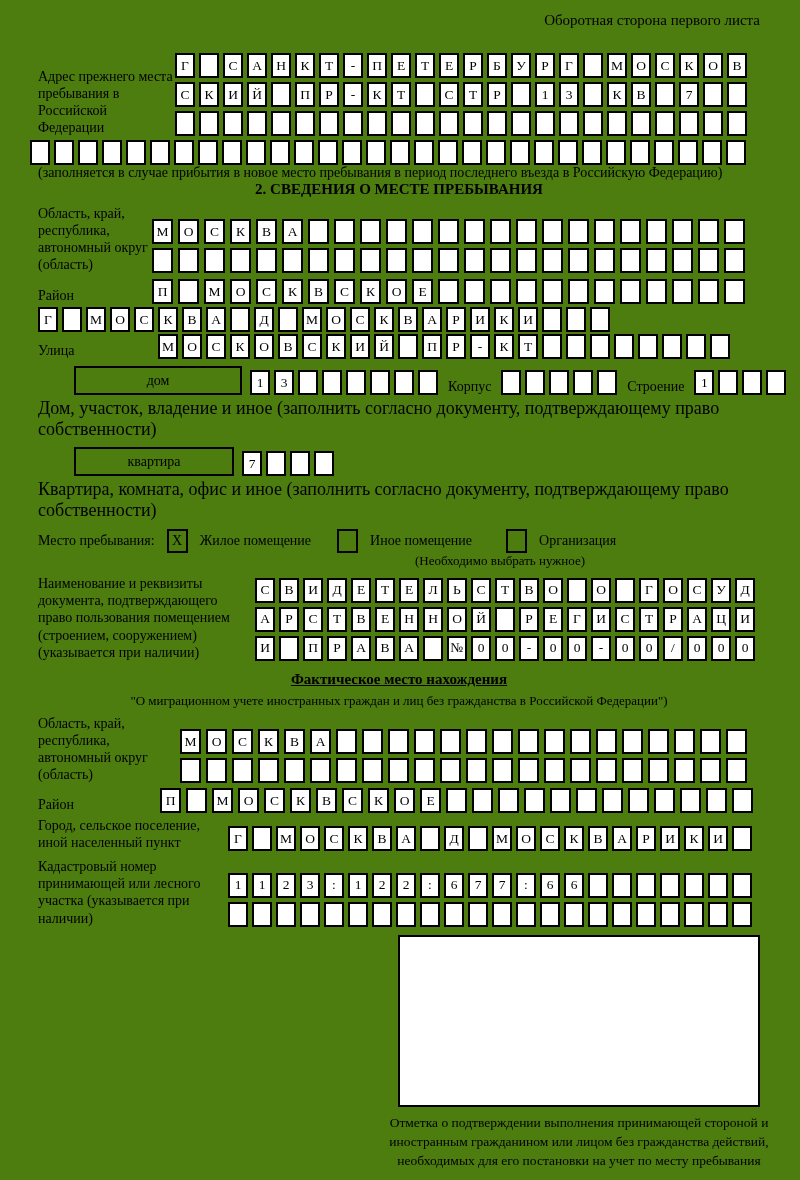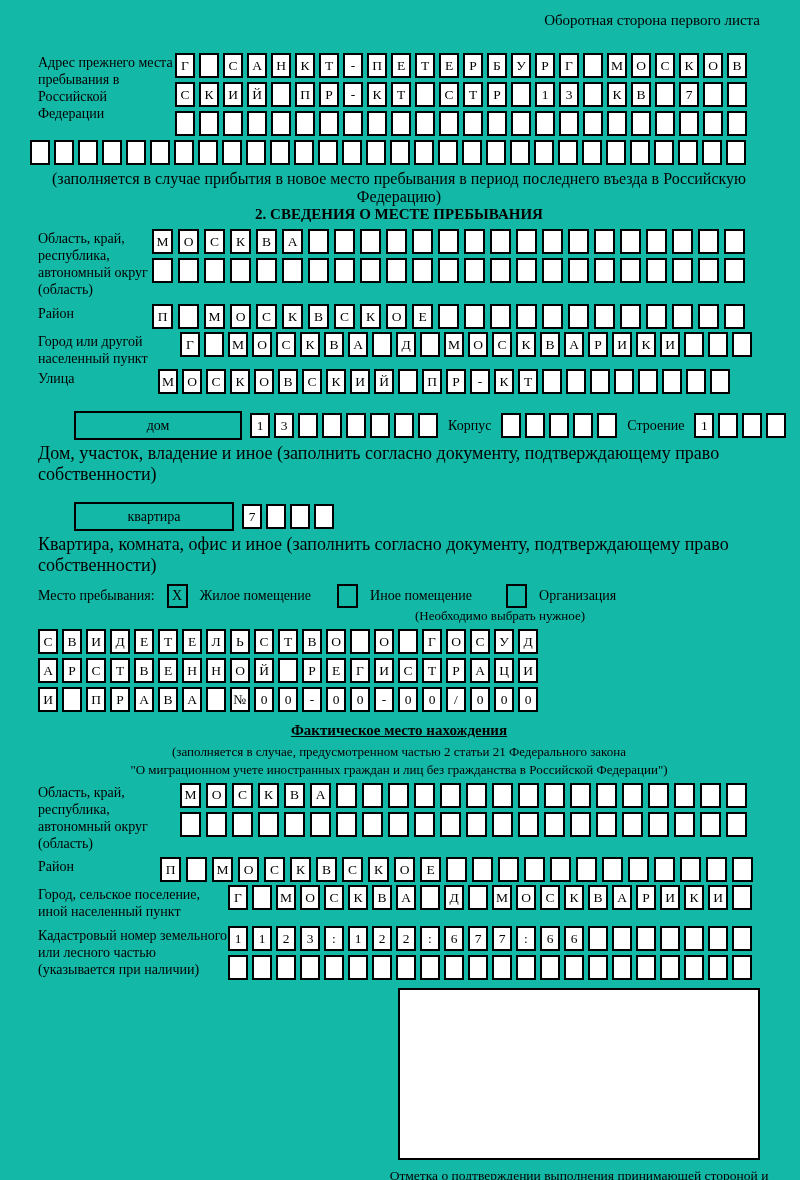--- a/index.html
+++ b/index.html
@@ -1,39 +1,39 @@
 <!DOCTYPE html>
 <html><head>
 <meta charset="utf-8">
 <style>
   html,body{margin:0;padding:0;background:#fff;}
   .page{
     position:relative;width:800px;height:1180px;box-sizing:border-box;
-    padding:12px 40px 0 38px;background:#14b8a6;color:#000;
+    padding:12px 40px 0 38px;background:#4d7c0f;color:#000;
     font-family:"Liberation Serif","DejaVu Serif",serif;font-size:14px;overflow:hidden;
   }
   .page-header{text-align:right;font-size:15px;margin-bottom:24px;}
-  .field{display:flex;align-items:flex-start;margin-top:4px;font-family:Liberation Serif, serif;}
+  .field{display:flex;align-items:flex-end;margin-top:4px;font-family:Liberation Serif, serif;}
   .flabel{flex:none;font-size:14px;line-height:1.22;padding-top:1px;}
   .lw137{width:137px}.lw114{width:114px}.lw120{width:120px}.lw142{width:142px}
   .lw217{width:217px}.lw122{width:122px}.lw190{width:190px}
   .rows{display:flex;flex-direction:column;gap:4px;}
   .cells{display:flex;gap:4px;}
   .cells.b{gap:5px;}
   .cell{flex:none;box-sizing:border-box;width:20px;height:25px;border:2px solid #000;
     display:flex;align-items:center;justify-content:center;font-size:13.5px;background:#fff;}
   .b .cell{width:21px;}
   .overflow-row{margin-left:-8px;margin-top:4px;}
-  .note-c{font-size:16px;text-align:center;margin-top:5px;}
+  .note-c{font-size:14px;text-align:left;}
   .note-l{font-size:18px;text-align:left;margin-top:3px;}
   .sec-title{font-size:15px;font-weight:bold;text-align:center;margin:0 0 6px 0;}
   .labelbox{flex:none;box-sizing:border-box;border:2px solid #000;height:29px;
     display:flex;align-items:center;justify-content:center;font-size:14px;}
   .w168{width:168px}.w202{width:160px}
-  .inline-row{display:flex;align-items:center;margin-top:17px;padding-left:36px;}
+  .inline-row{display:flex;align-items:flex-end;margin-top:7px;padding-left:36px;}
   .inline-row .cells{margin-left:8px;}
   .inl-label{font-size:14px;margin-left:10px;margin-right:2px;}
   .stay-row{display:flex;align-items:center;margin-top:8px;font-size:14px;text-align:right;}
   .chk{flex:none;box-sizing:border-box;width:21px;height:24px;border:2px solid #000;
     display:flex;align-items:center;justify-content:center;font-size:14px;margin:0 12px;}
   .mlA{margin-left:26px;}
   .mlB{margin-left:34px;}
   .choose-note{font-size:13px;text-align:center;margin-left:202px;}
   .fact-title{font-size:15px;font-weight:bold;text-align:center;margin:10px 0 4px 0;text-decoration:underline;}
   .fact-note{font-size:13px;text-align:center;line-height:1.32;}
@@ -246,21 +246,20 @@
         <span class="cell"></span>
         <span class="cell"></span>
         <span class="cell"></span>
         <span class="cell"></span>
         <span class="cell"></span>
         <span class="cell"></span>
       </div>
   </div>
 
   <div class="field" style="margin-top:3px">
-    <div class="flabel lw142">Город или другой населенный пункт</div>
     <div class="cells a">
         <span class="cell">Г</span>
         <span class="cell"></span>
         <span class="cell">М</span>
         <span class="cell">О</span>
         <span class="cell">С</span>
         <span class="cell">К</span>
         <span class="cell">В</span>
         <span class="cell">А</span>
         <span class="cell"></span>
@@ -362,20 +361,21 @@
     <span class="chk">X</span>
     <span>Жилое помещение</span>
     <span class="chk mlA"></span>
     <span>Иное помещение</span>
     <span class="chk mlB"></span>
     <span>Организация</span>
   </div>
   <div class="choose-note">(Необходимо выбрать нужное)</div>
 
   <div class="field" style="margin-top:5px">
+    <div class="flabel lw217">Наименование и реквизиты документа, подтверждающего право пользования помещением (строением, сооружением) (указывается при наличии)</div>
     <div class="rows">
       <div class="cells a">
           <span class="cell">С</span>
           <span class="cell">В</span>
           <span class="cell">И</span>
           <span class="cell">Д</span>
           <span class="cell">Е</span>
           <span class="cell">Т</span>
           <span class="cell">Е</span>
           <span class="cell">Л</span>
@@ -436,21 +436,20 @@
           <span class="cell">0</span>
           <span class="cell">/</span>
           <span class="cell">0</span>
           <span class="cell">0</span>
           <span class="cell">0</span>
         </div>
     </div>
   </div>
 
   <div class="fact-title">Фактическое место нахождения</div>
-  <div class="fact-note">(заполняется в случае, предусмотренном частью 2 статьи 21 Федерального закона</div>
   <div class="fact-note">"О миграционном учете иностранных граждан и лиц без гражданства в Российской Федерации")</div>
 
   <div class="field" style="margin-top:5px">
     <div class="flabel lw142">Область, край, республика, автономный округ (область)</div>
     <div class="rows">
       <div class="cells b">
           <span class="cell">М</span>
           <span class="cell">О</span>
           <span class="cell">С</span>
           <span class="cell">К</span>
@@ -551,21 +550,21 @@
         <span class="cell">А</span>
         <span class="cell">Р</span>
         <span class="cell">И</span>
         <span class="cell">К</span>
         <span class="cell">И</span>
         <span class="cell"></span>
       </div>
   </div>
 
   <div class="field" style="margin-top:6px">
-    <div class="flabel lw190">Кадастровый номер земельного или лесного частью (указывается при наличии)</div>
+    <div class="flabel lw190">Кадастровый номер принимающей или лесного участка (указывается при наличии)</div>
     <div class="rows">
       <div class="cells a">
           <span class="cell">1</span>
           <span class="cell">1</span>
           <span class="cell">2</span>
           <span class="cell">3</span>
           <span class="cell">:</span>
           <span class="cell">1</span>
           <span class="cell">2</span>
           <span class="cell">2</span>

